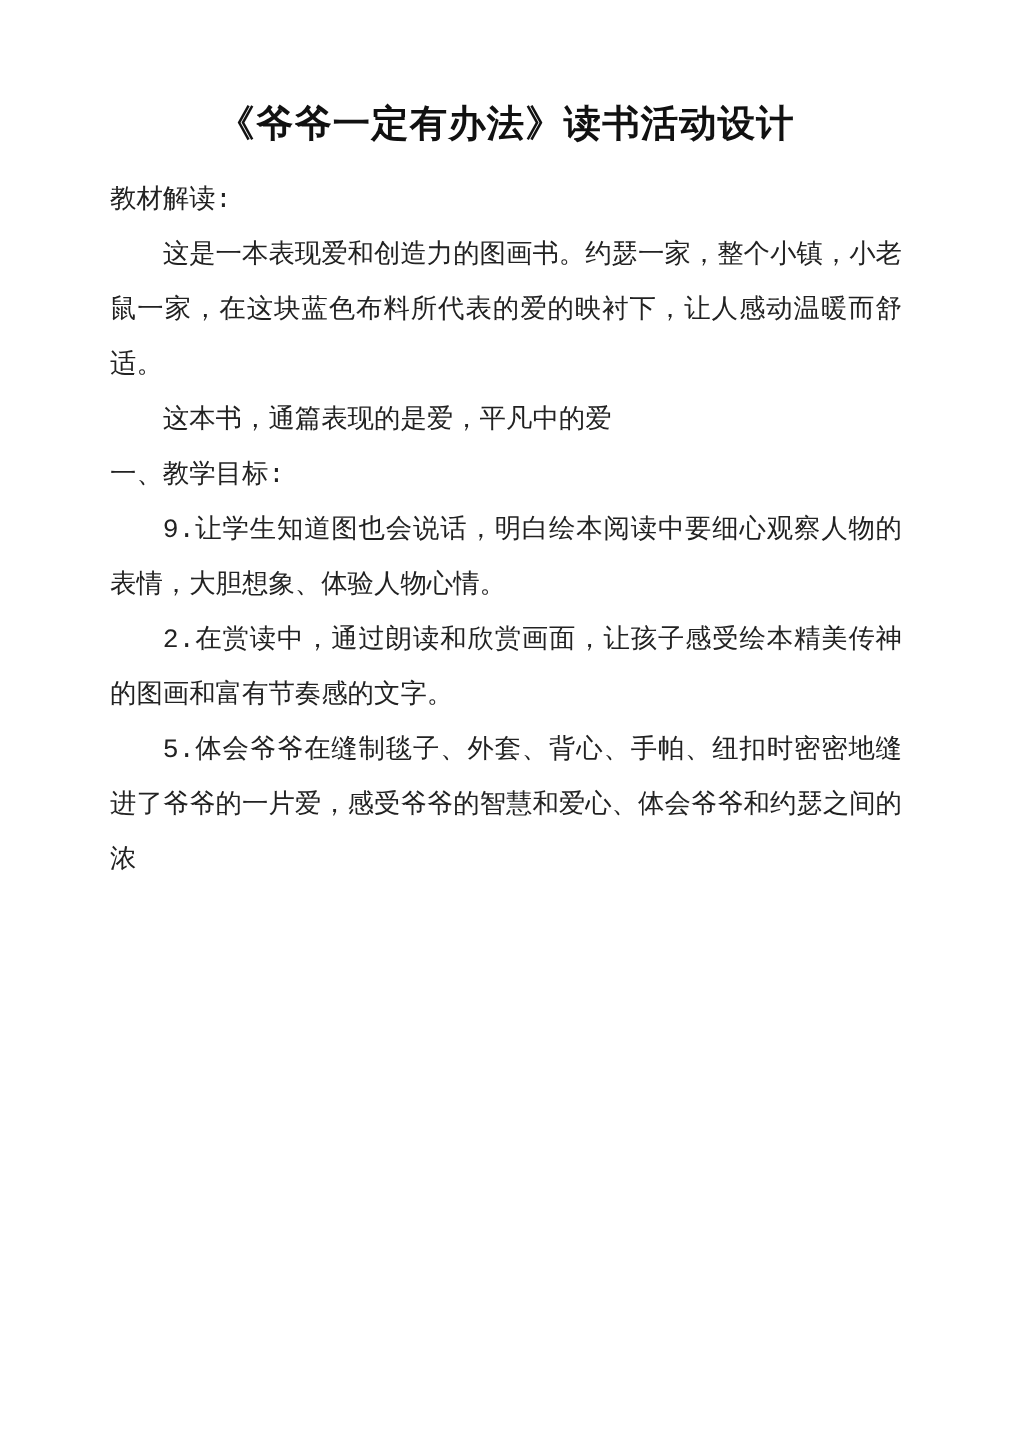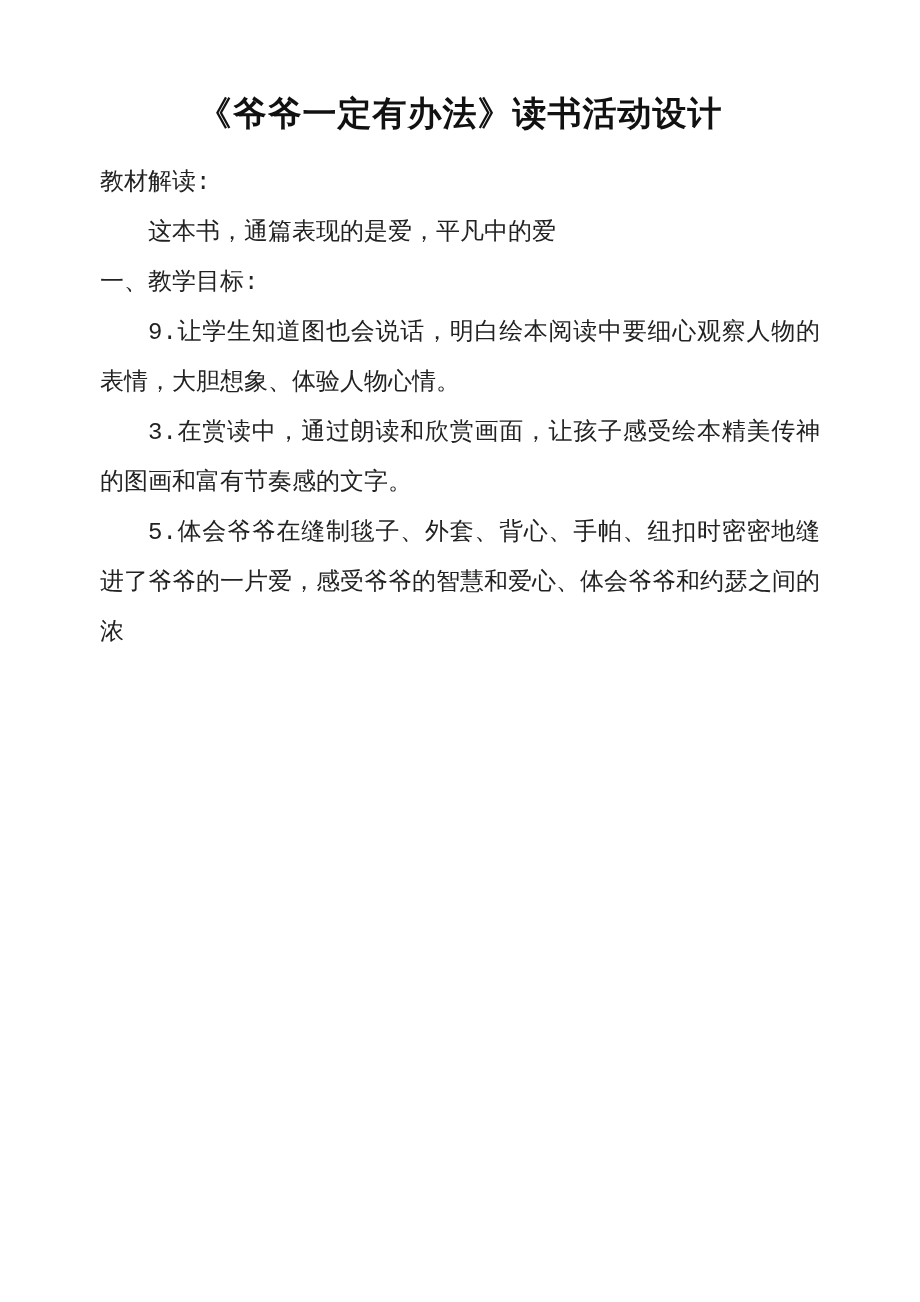--- a/index.html
+++ b/index.html
@@ -41,26 +41,27 @@
   }
 </style>
 </head>
 <body>
 
 <div class="page">
   <h1 class="title">《爷爷一定有办法》读书活动设计</h1>
 
   <p class="para">教材解读:</p>
 
+  <p class="para indent">这是一本表现爱和创造力的图画书。约瑟一家，整个小镇，小老鼠一家，在这块蓝色布料所代表的爱的映衬下，让人感动温暖而舒适。</p>
 
 
 
   <p class="para indent">这本书，通篇表现的是爱，平凡中的爱</p>
 
   <p class="para">一、教学目标:</p>
 
 
   <p class="para indent">9.让学生知道图也会说话，明白绘本阅读中要细心观察人物的表情，大胆想象、体验人物心情。</p>
 
-  <p class="para indent">3.在赏读中，通过朗读和欣赏画面，让孩子感受绘本精美传神的图画和富有节奏感的文字。</p>
+  <p class="para indent">2.在赏读中，通过朗读和欣赏画面，让孩子感受绘本精美传神的图画和富有节奏感的文字。</p>
 
   <p class="para indent">5.体会爷爷在缝制毯子、外套、背心、手帕、纽扣时密密地缝进了爷爷的一片爱，感受爷爷的智慧和爱心、体会爷爷和约瑟之间的浓</p>
 </div>
 
 </body></html>

